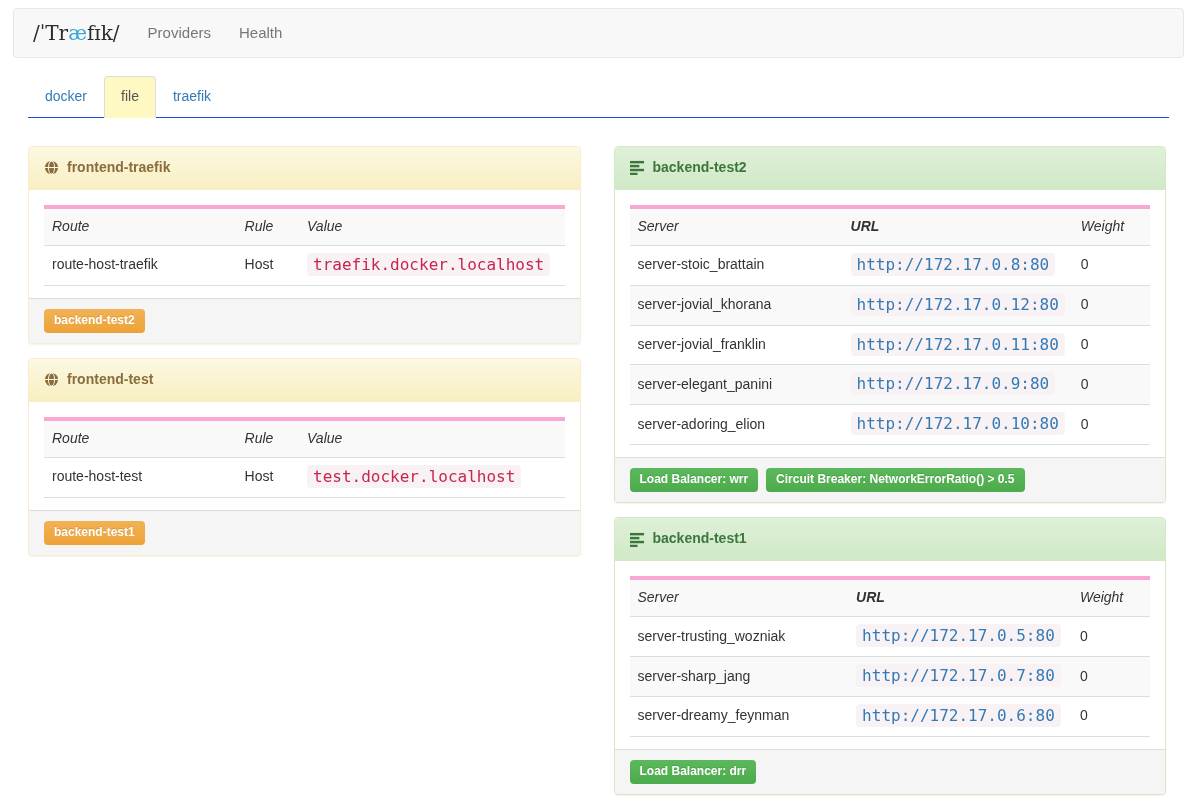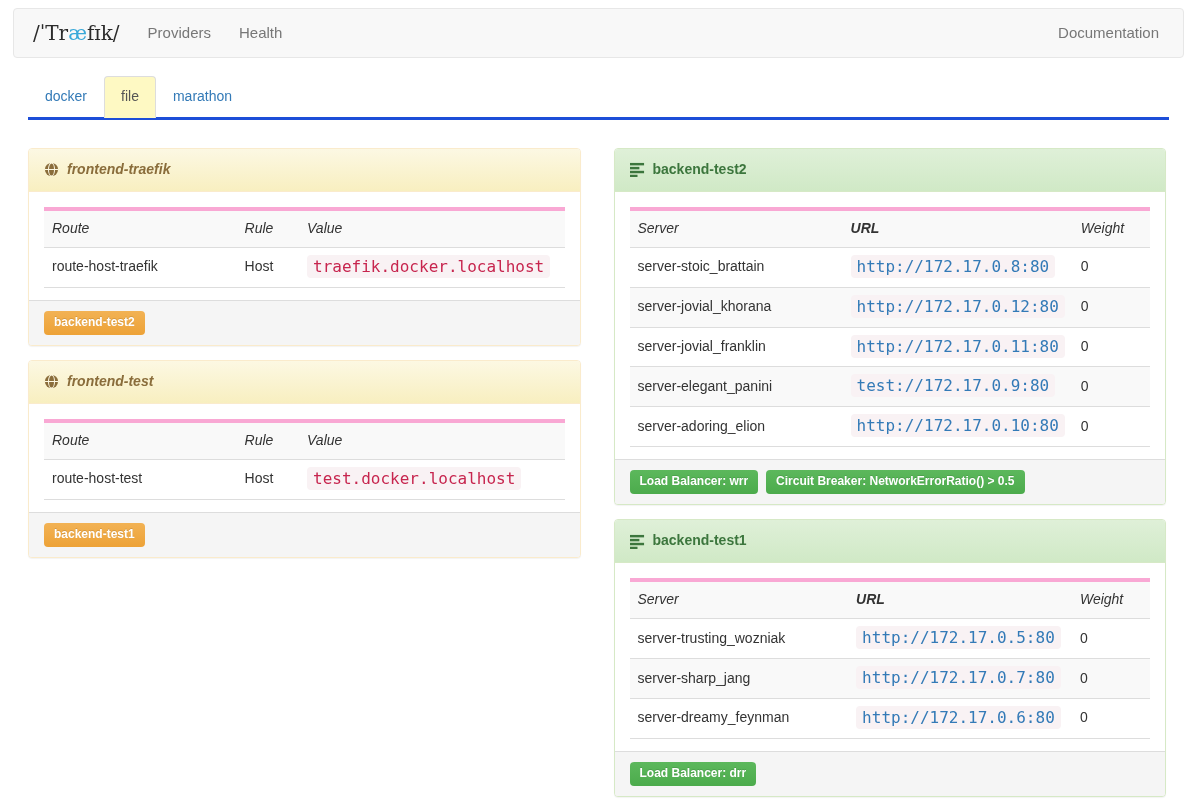--- a/index.html
+++ b/index.html
@@ -22,41 +22,41 @@
     font-family:"DejaVu Serif","Liberation Serif",serif;
     font-size:20px; color:#2b2b2b; padding:0 14px 0 19px; white-space:nowrap;
   }
   .brand .accent { color:#3aa9d9; }
   .nav-left { display:flex; align-items:center; height:100%; }
   .nav-right { margin-left:auto; display:flex; align-items:center; height:100%; padding-right:10px; }
   .nav-link { color:#777; padding:15px 14px; font-size:15px; }
   .nav-link.blue { color:#3aa9d9; }
 
   
-  .tabs { margin:18px 28px 0 28px; border-bottom:3px solid #1d4ed8; display:flex; }
+  .tabs { margin:18px 28px 0 28px; border-bottom:1px solid #1d4ed8; display:flex; }
   .tab {
     padding:10px 16px; color:#337ab7; font-size:14px;
     border:1px solid transparent; border-radius:4px 4px 0 0; margin-bottom:-1px;
   }
   .tab.active { color:#555; background:#fef9c3; border-color:#ddd #ddd transparent #ddd; cursor:default; }
 
   
   .content { display:flex; gap:33px; margin:28px 31px 0 28px; align-items:flex-start; }
   .col { flex:1 1 0; min-width:0; }
 
   
   .panel { border:1px solid #ddd; border-radius:4px; margin-bottom:14px; background:#fff; box-shadow:0 1px 1px rgba(0,0,0,.05); }
   .panel.warning { border-color:#faebcc; }
   .panel.success { border-color:#d6e9c6; }
   .panel-heading {
     padding:11px 15px; font-weight:bold; font-size:14px;
     display:flex; align-items:center; gap:8px;
     border-bottom:1px solid transparent; border-radius:3px 3px 0 0;
   }
-  .warning .panel-heading { color:#8a6d3b; background:linear-gradient(to bottom,#fcf8e3 0%,#f8efc0 100%); border-bottom-color:#faebcc;font-style:italic; }
+  .warning .panel-heading { color:#8a6d3b; background:linear-gradient(to bottom,#fcf8e3 0%,#f8efc0 100%); border-bottom-color:#faebcc; }
   .success .panel-heading { color:#3c763d; background:linear-gradient(to bottom,#dff0d8 0%,#d0e9c6 100%); border-bottom-color:#d6e9c6; }
   .icon { display:inline-flex; }
   .icon svg { display:block; }
 
   .panel-body { padding:15px 15px 12px 15px; }
   table { width:100%; border-collapse:collapse; border-top:4px solid #f9a8d4; }
   th, td { padding:8px; border-bottom:1px solid #ddd; text-align:left; font-size:14px; }
   th { font-style:italic; font-weight:normal; background:#f9f9f9; color:#333; }
   tbody tr:nth-child(even) { background:#f9f9f9; }
   .c-route  { width:37%; } .c-rule { width:12%; } .c-value { width:51%; }
@@ -84,28 +84,27 @@
 </head>
 <body>
 
 <nav class="navbar">
   <a class="brand"><span>/ˈTr</span><span class="accent">æ</span><span>fɪk/</span></a>
   <div class="nav-left">
     <a class="nav-link">Providers</a>
     <a class="nav-link">Health</a>
   </div>
   <div class="nav-right">
-    <a class="nav-link">Documentation</a>
   </div>
 </nav>
 
 <div class="tabs">
   <a class="tab">docker</a>
   <a class="tab active">file</a>
-  <a class="tab">marathon</a>
+  <a class="tab">traefik</a>
 </div>
 
 <div class="content">
 
   <div class="col">
 
     <div class="panel warning">
       <div class="panel-heading">
         <span class="icon">
           <svg width="15" height="15" viewBox="0 0 16 16">
@@ -209,21 +208,21 @@
               <td><a class="url-link"><code>http://172.17.0.12:80</code></a></td>
               <td>0</td>
             </tr>
             <tr>
               <td>server-jovial_franklin</td>
               <td><a class="url-link"><code>http://172.17.0.11:80</code></a></td>
               <td>0</td>
             </tr>
             <tr>
               <td>server-elegant_panini</td>
-              <td><a class="url-link"><code>test://172.17.0.9:80</code></a></td>
+              <td><a class="url-link"><code>http://172.17.0.9:80</code></a></td>
               <td>0</td>
             </tr>
             <tr>
               <td>server-adoring_elion</td>
               <td><a class="url-link"><code>http://172.17.0.10:80</code></a></td>
               <td>0</td>
             </tr>
           </tbody>
         </table>
       </div>

